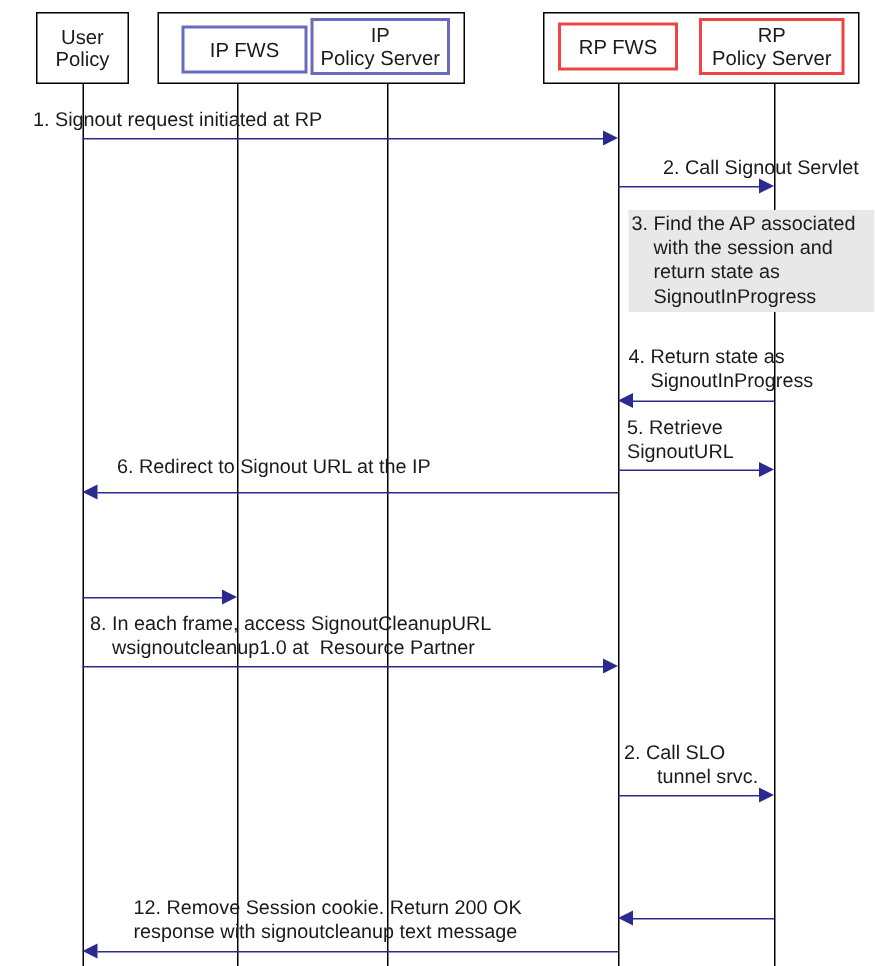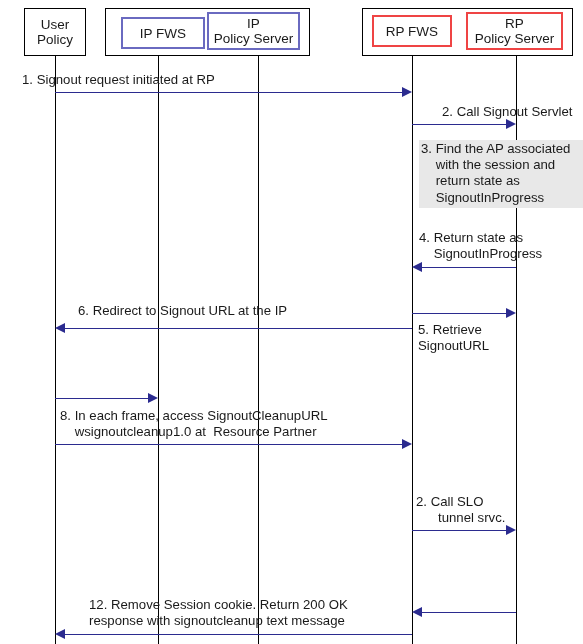--- a/index.html
+++ b/index.html
@@ -144,21 +144,21 @@
   <div class="msg-text note" style="left:419px; top:140px; width:164px;"><span>3. Find the AP associated</span>
 <span>    with the session and</span>
 <span>    return state as</span>
 <span>    SignoutInProgress</span></div>
 
   <div class="msg-text" style="left:419px; top:230px;"><span>4. Return state as</span>
 <span>    SignoutInProgress</span></div>
   <div class="msg-line" style="left:422px; top:267px; width:94px;"></div>
   <div class="arrow-head left" style="left:412px; top:262px;"></div>
 
-  <div class="msg-text" style="left:418px; top:277px;margin-top:45px;"><span>5. Retrieve</span>
+  <div class="msg-text" style="left:418px; top:277px;"><span>5. Retrieve</span>
 <span>SignoutURL</span></div>
   <div class="msg-line" style="left:412px; top:313px; width:94px;"></div>
   <div class="arrow-head right" style="left:506px; top:308px;"></div>
 
   <div class="msg-text" style="left:78px; top:303px;">6. Redirect to Signout URL at the IP</div>
   <div class="msg-line" style="left:65px; top:328px; width:347px;"></div>
   <div class="arrow-head left" style="left:55px; top:323px;"></div>
 
   <div class="msg-line" style="left:55px; top:398px; width:94px;"></div>
   <div class="arrow-head right" style="left:148px; top:393px;"></div>

